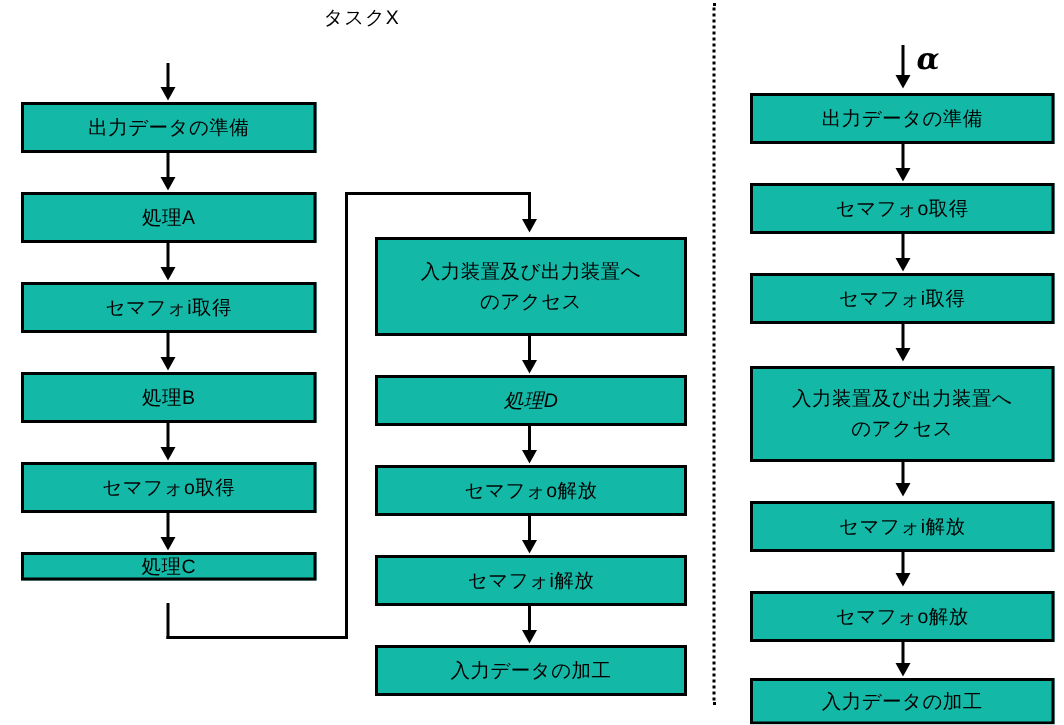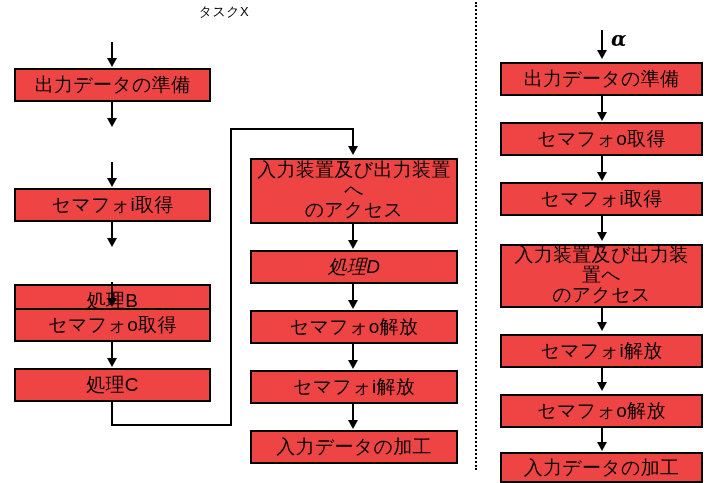--- a/index.html
+++ b/index.html
@@ -24,34 +24,33 @@
     line-height: 16px;
     letter-spacing: 0.5px;
     white-space: nowrap;
     color: #000;
     text-align: center;
   }
   .node {
     position: absolute;
     box-sizing: border-box;
     border: 2px solid #000000;
-    background: #ef4444;
+    background: #14b8a6;
     display: flex;
     align-items: center;
     justify-content: center;
     text-align: center;
-    font-size: 19px;
+    font-size: 13px;
     line-height: 18px;
     letter-spacing: 0.3px;
     color: #000000;
     padding: 0 4px;
   }
   .node.two-line {
     line-height: 20px;
-    font-family: Liberation Mono, monospace;
   }
   
   .vline {
     position: absolute;
     width: 2px;
     background: #000000;
   }
   .hline {
     position: absolute;
     height: 2px;
@@ -78,53 +77,54 @@
     font-size: 20px;
     line-height: 20px;
     color: #000000;
   }
 </style>
 </head>
 <body>
 
 <div id="canvas">
 
-  <div class="col-title" style="left:170px; top:4px; width:108px;">タスクX</div>
+  <div class="col-title" style="left:187px; top:4px; width:108px;">タスクX</div>
 
 
   <div class="divider" style="left:475px; top:2px; height:468px;"></div>
 
   <div class="vline" style="left:111px; top:42px; height:18px;"></div>
   <div class="arrowhead" style="left:107px; top:58px;"></div>
 
   <div class="node" style="left:14px; top:68px; width:197px; height:34px;">出力データの準備</div>
 
   <div class="vline" style="left:111px; top:102px; height:18px;"></div>
   <div class="arrowhead" style="left:107px; top:118px;"></div>
 
+  <div class="node" style="left:14px; top:128px; width:197px; height:34px;">処理A</div>
 
   <div class="vline" style="left:111px; top:162px; height:18px;"></div>
   <div class="arrowhead" style="left:107px; top:178px;"></div>
 
   <div class="node" style="left:14px; top:188px; width:197px; height:34px;">セマフォi取得</div>
 
   <div class="vline" style="left:111px; top:222px; height:18px;"></div>
   <div class="arrowhead" style="left:107px; top:238px;"></div>
 
-  <div class="node" style="left:14px; top:248px; width:197px; height:34px;margin-top:36px;">処理B</div>
+  <div class="node" style="left:14px; top:248px; width:197px; height:34px;">処理B</div>
 
   <div class="vline" style="left:111px; top:282px; height:18px;"></div>
   <div class="arrowhead" style="left:107px; top:298px;"></div>
 
   <div class="node" style="left:14px; top:308px; width:197px; height:34px;">セマフォo取得</div>
 
   <div class="vline" style="left:111px; top:342px; height:18px;"></div>
   <div class="arrowhead" style="left:107px; top:358px;"></div>
 
-  <div class="node" style="left:14px; top:368px; width:197px; height:34px;">処理C</div>
+  <div class="node" style="left:14px; top:368px; width:197px; height:19px;">処理C</div>
 
   <div class="vline" style="left:111px; top:402px; height:24px;"></div>
   <div class="hline" style="left:111px; top:424px; width:121px;"></div>
   <div class="vline" style="left:230px; top:128px; height:298px;"></div>
   <div class="hline" style="left:230px; top:128px; width:124px;"></div>
   <div class="vline" style="left:352px; top:128px; height:20px;"></div>
   <div class="arrowhead" style="left:348px; top:146px;"></div>
 
   <div class="node two-line" style="left:250px; top:158px; width:208px; height:66px;">
     <span style="display:block;">

